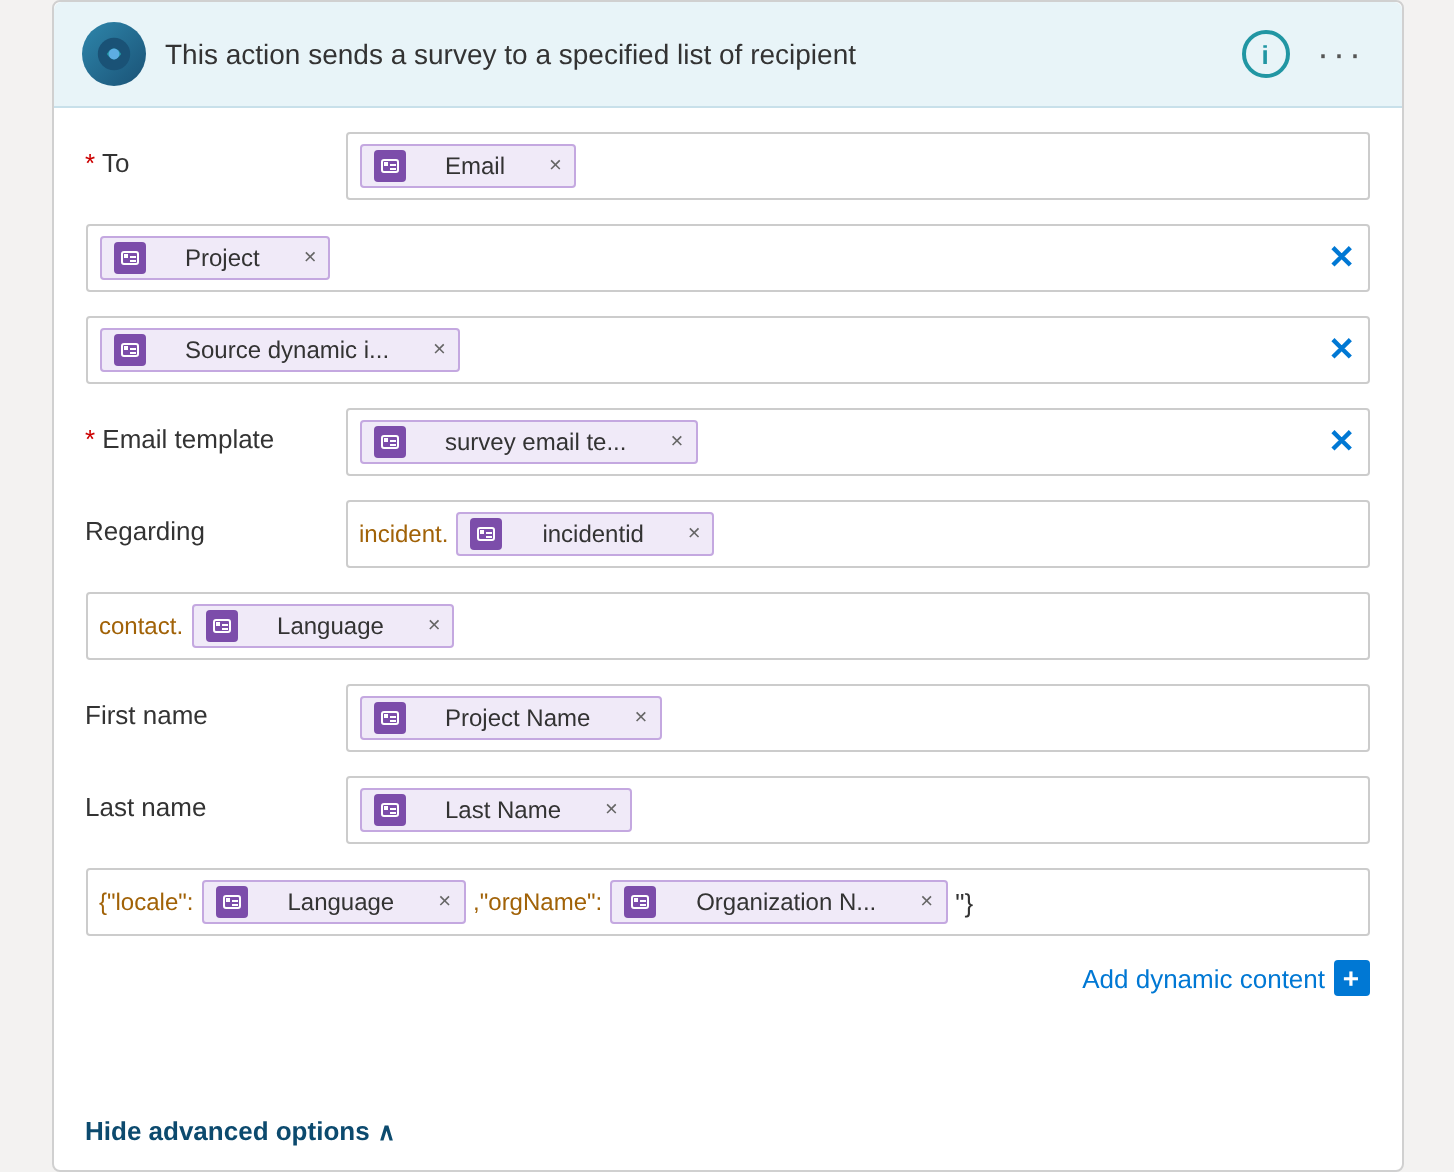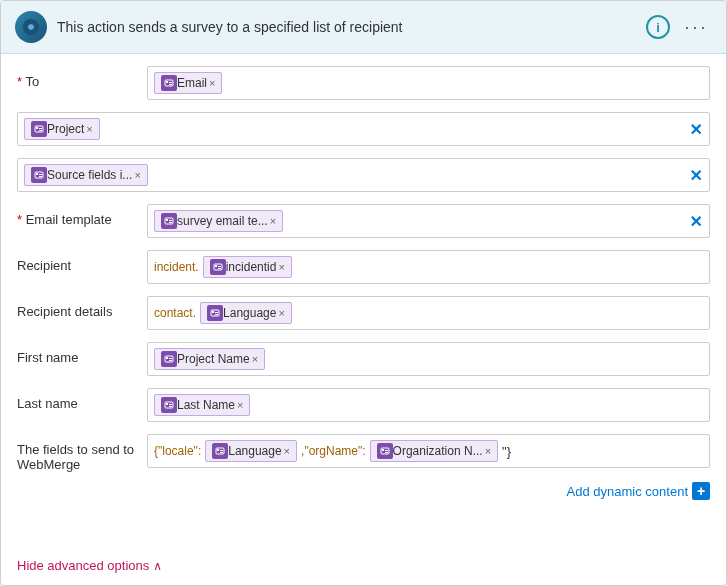--- a/index.html
+++ b/index.html
@@ -9,21 +9,21 @@
       background: #f3f2f1;
       display: flex;
       justify-content: center;
       align-items: center;
       min-height: 100vh;
     }
     .card {
       background: #fff;
       border: 1px solid #d0d0d0;
       border-radius: 4px;
-      width: 727px;
+      width: 676px;
       min-height: 586px;
       display: flex;
       flex-direction: column;
     }
     .card-header {
       background: #e8f4f8;
       border-bottom: 1px solid #c8e0ea;
       padding: 10px 14px;
       display: flex;
       align-items: center;
@@ -104,21 +104,21 @@
     .form-field.has-clear {
       padding-right: 28px;
     }
     .tag {
       display: inline-flex;
       align-items: center;
       background: #f0eaf8;
       border: 1px solid #c4a8e0;
       border-radius: 2px;
       padding: 2px 6px;
-      gap: 0;
+      gap: 20px;
       font-size: 12px;
       color: #333;
     }
     .tag-icon {
       width: 16px;
       height: 16px;
       background: #7c4daa;
       border-radius: 2px;
       display: inline-flex;
       align-items: center;
@@ -172,27 +172,28 @@
       background: #0078d4;
       color: #fff;
       border-radius: 2px;
       display: inline-flex;
       align-items: center;
       justify-content: center;
       font-size: 14px;
       font-weight: bold;
     }
     .hide-advanced {
-      color: #be185d;
+      color: #0c4a6e;
       font-size: 13px;
       cursor: pointer;
       display: flex;
       align-items: center;
       gap: 4px;
       padding: 6px 16px 12px;
+      font-weight: bold;
     }
     .chevron-up {
       font-size: 12px;
     }
   </style>
 </head>
 <body>
 
 <div class="card">
 
@@ -253,21 +254,21 @@
       <div class="form-field has-clear">
         <span class="tag">
           <span class="tag-icon">
             <svg viewBox="0 0 10 10" fill="white">
                 <rect x="1" y="2" width="8" height="6" rx="1" fill="none" stroke="white" stroke-width="1"></rect>
                 <rect x="2" y="3" width="2" height="2" fill="white"></rect>
                 <rect x="5" y="4" width="3" height="1" fill="white"></rect>
                 <rect x="5" y="6" width="3" height="1" fill="white"></rect>
               </svg>
           </span>
-          <span>Source fields i...</span>
+          <span>Source dynamic i...</span>
           <span class="tag-close">×</span>
         </span>
         <span class="field-clear-btn">✕</span>
       </div>
     </div>
 
     <div class="form-row">
       <div class="form-label">
         <span class="required-star">*</span> Email template
       </div>
@@ -282,40 +283,39 @@
               </svg>
           </span>
           <span>survey email te...</span>
           <span class="tag-close">×</span>
         </span>
         <span class="field-clear-btn">✕</span>
       </div>
     </div>
 
     <div class="form-row">
-      <div class="form-label">Recipient</div>
+      <div class="form-label">Regarding</div>
       <div class="form-field">
         <span class="field-text">incident.</span>
         <span class="tag">
           <span class="tag-icon">
             <svg viewBox="0 0 10 10" fill="white">
                 <rect x="1" y="2" width="8" height="6" rx="1" fill="none" stroke="white" stroke-width="1"></rect>
                 <rect x="2" y="3" width="2" height="2" fill="white"></rect>
                 <rect x="5" y="4" width="3" height="1" fill="white"></rect>
                 <rect x="5" y="6" width="3" height="1" fill="white"></rect>
               </svg>
           </span>
           <span>incidentid</span>
           <span class="tag-close">×</span>
         </span>
       </div>
     </div>
 
     <div class="form-row">
-      <div class="form-label">Recipient details</div>
       <div class="form-field">
         <span class="field-text">contact.</span>
         <span class="tag">
           <span class="tag-icon">
             <svg viewBox="0 0 10 10" fill="white">
                 <rect x="1" y="2" width="8" height="6" rx="1" fill="none" stroke="white" stroke-width="1"></rect>
                 <rect x="2" y="3" width="2" height="2" fill="white"></rect>
                 <rect x="5" y="4" width="3" height="1" fill="white"></rect>
                 <rect x="5" y="6" width="3" height="1" fill="white"></rect>
               </svg>
@@ -356,21 +356,20 @@
                 <rect x="5" y="6" width="3" height="1" fill="white"></rect>
               </svg>
           </span>
           <span>Last Name</span>
           <span class="tag-close">×</span>
         </span>
       </div>
     </div>
 
     <div class="form-row">
-      <div class="form-label">The fields to send to WebMerge</div>
       <div class="form-field">
         <span class="field-text">{"locale":</span>
         <span class="tag">
           <span class="tag-icon">
             <svg viewBox="0 0 10 10" fill="white">
                 <rect x="1" y="2" width="8" height="6" rx="1" fill="none" stroke="white" stroke-width="1"></rect>
                 <rect x="2" y="3" width="2" height="2" fill="white"></rect>
                 <rect x="5" y="4" width="3" height="1" fill="white"></rect>
                 <rect x="5" y="6" width="3" height="1" fill="white"></rect>
               </svg>

